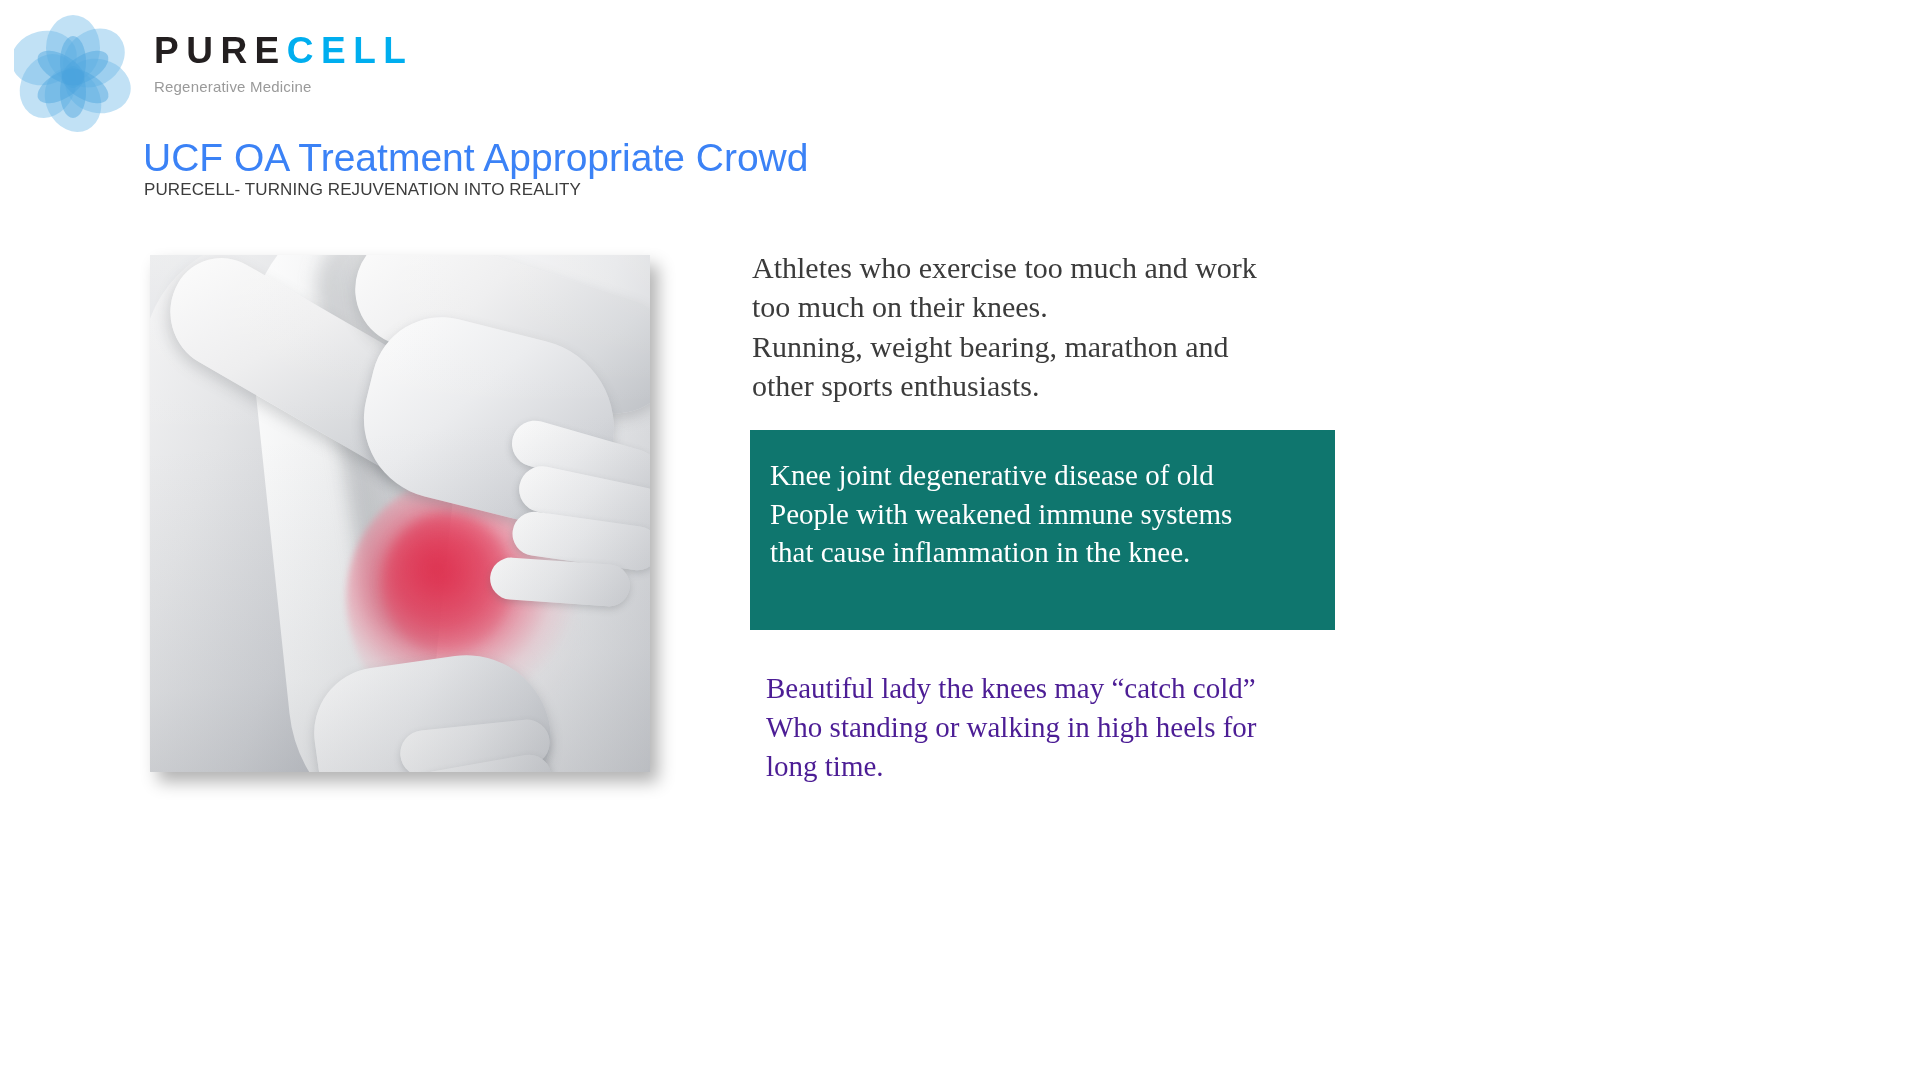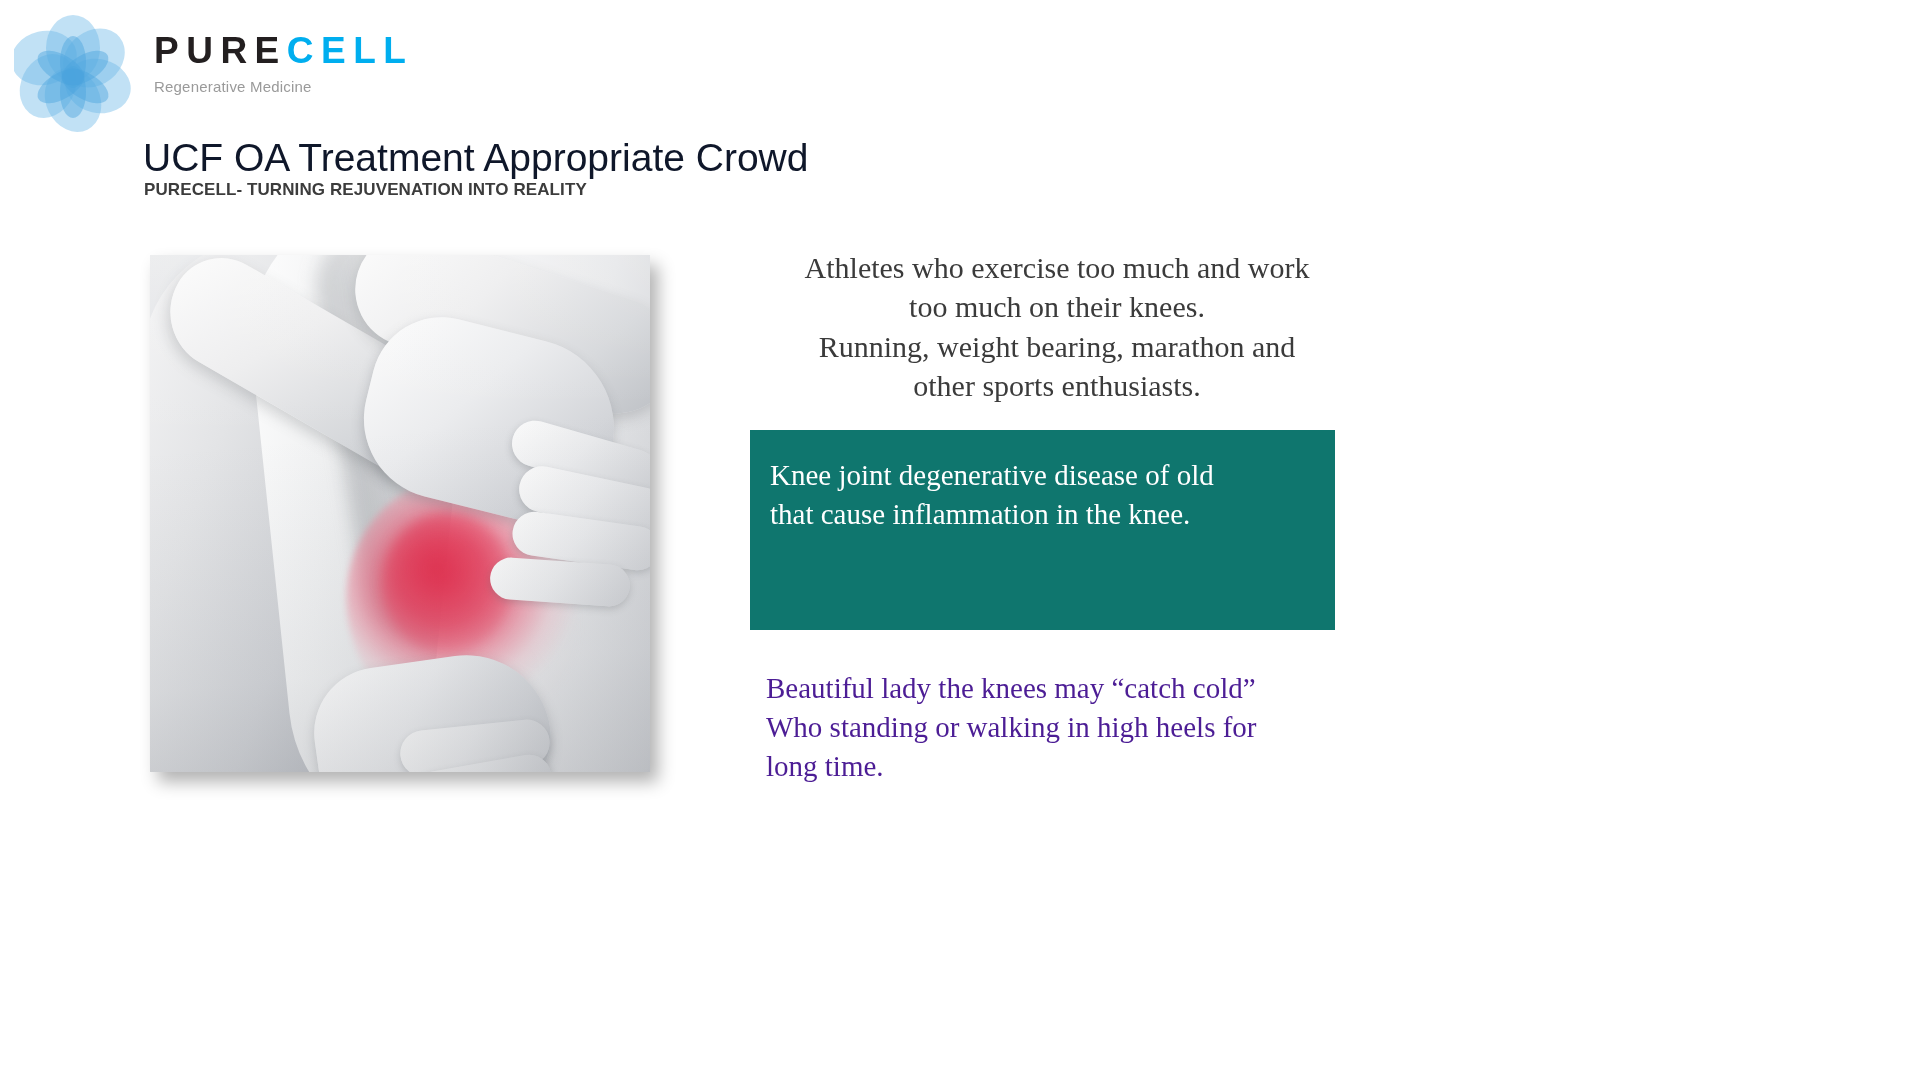--- a/index.html
+++ b/index.html
@@ -24,26 +24,26 @@
   .wm-pure { color:#231f20; }
   .wm-cell { color:#00AEEF; }
   .wordmark .wm-sub {
     margin-top:10px; font-size:15px; color:#9a9a9a; letter-spacing:0.2px;
     font-weight:400; line-height:1; white-space:nowrap;
   }
 
   
   .title {
     position:absolute; left:143px; top:136px;
-    font-size:39px; font-weight:400; color:#0f172a;
+    font-size:39px; font-weight:400; color:#3b82f6;
     letter-spacing:0px; white-space:nowrap; line-height:1.12;
   }
   .subtitle {
     position:absolute; left:144px; top:180px;
-    font-size:17px; font-weight:700; color:#3c3c3c;
+    font-size:17px; font-weight:400; color:#3c3c3c;
     letter-spacing:0.1px; white-space:nowrap;
   }
 
   
   .photo-wrap {
     position:absolute; left:150px; top:255px; width:500px; height:517px;
     box-shadow: 8px 10px 16px rgba(0,0,0,0.30);
   }
   .photo {
     position:absolute; inset:0; overflow:hidden;
@@ -117,21 +117,21 @@
   .photo-sheen {
     position:absolute; inset:0;
     background:linear-gradient(175deg, rgba(255,255,255,0.18) 0%, rgba(255,255,255,0.0) 35%,
                rgba(140,144,150,0.10) 78%, rgba(120,124,130,0.20) 100%);
     pointer-events:none;
   }
 
   .para-top {
     position:absolute; left:752px; top:248px; width:610px;
     font-family:"Liberation Serif", serif;
-    font-size:30px; line-height:1.31; color:#3b3b3b;text-align:center;
+    font-size:30px; line-height:1.31; color:#3b3b3b;
   }
   .blue-box {
     position:absolute; left:750px; top:430px; width:585px; height:200px;
     background:#0f766e;
   }
   .blue-box .bb-text {
     position:absolute; left:20px; top:26px; width:565px;
     font-family:"Liberation Serif", serif;
     font-size:29px; line-height:1.33; color:#ffffff;
   }
@@ -202,20 +202,21 @@
   <div class="para-top">
     <span class="ln">Athletes who exercise too much and work</span>
     <span class="ln">too much on their knees.</span>
     <span class="ln">Running, weight bearing, marathon and</span>
     <span class="ln">other sports enthusiasts.</span>
   </div>
 
   <div class="blue-box">
     <div class="bb-text">
       <span class="ln">Knee joint degenerative disease of old</span>
+      <span class="ln">People with weakened immune systems</span>
       <span class="ln">that cause inflammation in the knee.</span>
     </div>
   </div>
 
   <div class="para-bottom">
     <span class="ln">Beautiful lady the knees may “catch cold”</span>
     <span class="ln">Who standing or walking in high heels for</span>
     <span class="ln">long time.</span>
   </div>
 

